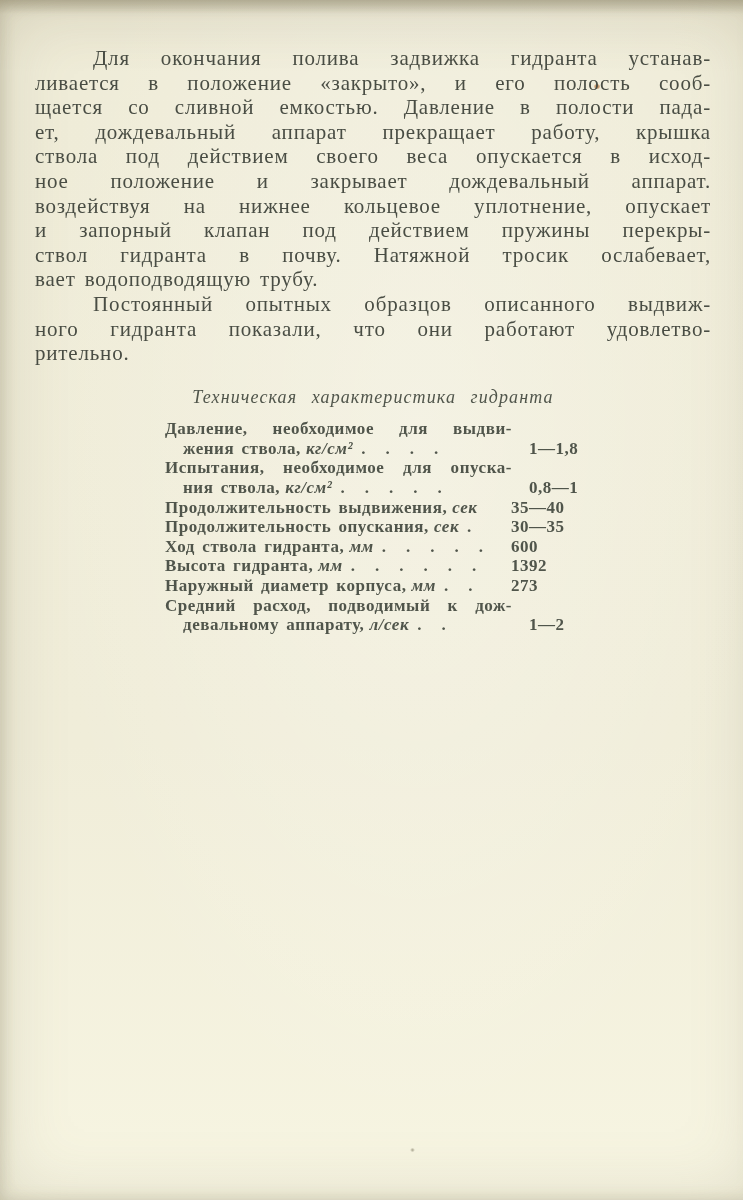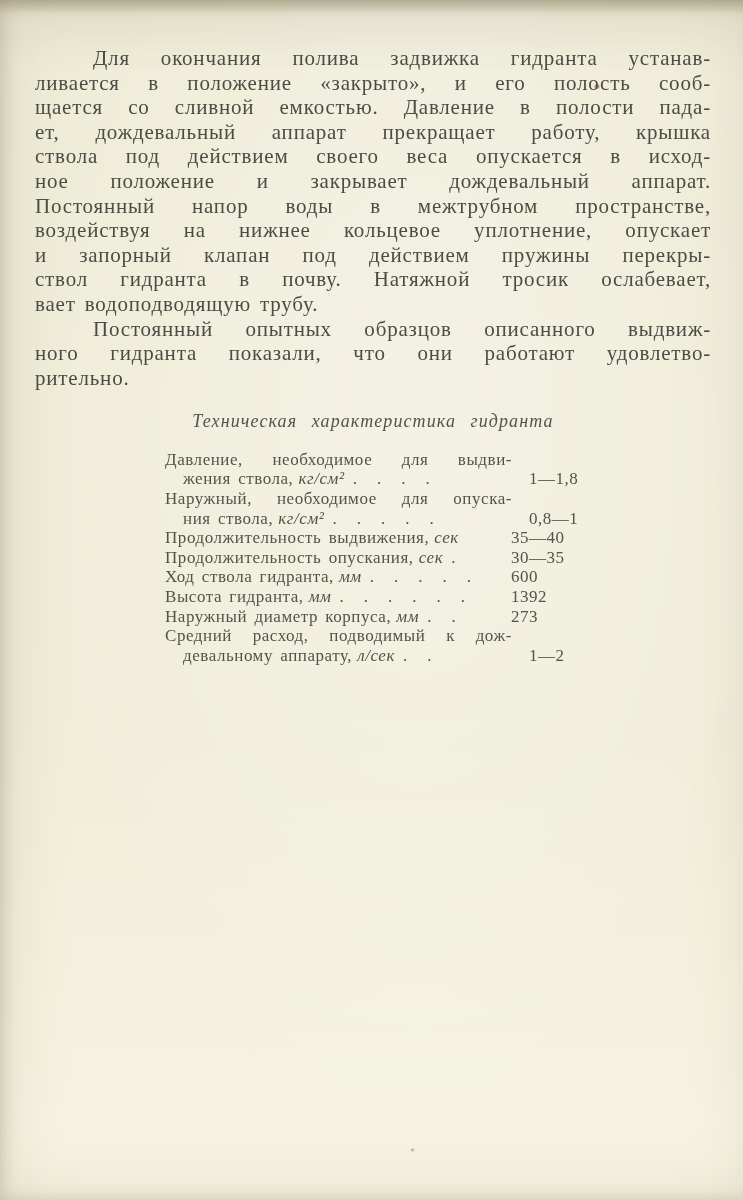--- a/index.html
+++ b/index.html
@@ -52,24 +52,25 @@
     color: #50554b;
   }
   .hline {
     font-size: 18px;
     line-height: 21.5px;
     letter-spacing: 1.1px;
     word-spacing: 9px;
   }
   
   .specs {
-    margin-top: 17px;
+    margin-top: 11px;
     margin-left: 130px;
     width: 460px;
     color: #50554b;
+    font-weight: bold;
   }
   .spec-line {
     position: relative;
     font-size: 17px;
     line-height: 19.6px;
     letter-spacing: 0.55px;
     word-spacing: 2.5px;
     white-space: nowrap;
   }
   .spec-line.wrap1 {
@@ -111,21 +112,20 @@
 
   <div class="textblock">
 
     <div class="para">
       <div class="bline first">Для окончания полива задвижка гидранта устанав-</div>
       <div class="bline">ливается в положение «закрыто», и его полость сооб-</div>
       <div class="bline">щается со сливной емкостью. Давление в полости пада-</div>
       <div class="bline">ет, дождевальный аппарат прекращает работу, крышка</div>
       <div class="bline">ствола под действием своего веса опускается в исход-</div>
       <div class="bline">ное положение и закрывает дождевальный аппарат.</div>
-      <div class="bline">Постоянный напор воды в межтрубном пространстве,</div>
       <div class="bline">воздействуя на нижнее кольцевое уплотнение, опускает</div>
       <div class="bline">и запорный клапан под действием пружины перекры-</div>
       <div class="bline">ствол гидранта в почву. Натяжной тросик ослабевает,</div>
       <div class="bline plast">вает водоподводящую трубу.</div>
     </div>
 
     <div class="para">
       <div class="bline first">Постоянный опытных образцов описанного выдвиж-</div>
       <div class="bline">ного гидранта показали, что они работают удовлетво-</div>
       <div class="bline plast">рительно.</div>
@@ -139,21 +139,21 @@
 
       <div class="spec-item">
         <div class="spec-line wrap1">Давление, необходимое для выдви-</div>
         <div class="spec-line cont">
           <span class="lbl">жения ствола,</span><span class="unit">кг/см²</span><span class="dots">....</span>
           <span class="spec-value">1—1,8</span>
         </div>
       </div>
 
       <div class="spec-item">
-        <div class="spec-line wrap1">Наружный, необходимое для опуска-</div>
+        <div class="spec-line wrap1">Испытания, необходимое для опуска-</div>
         <div class="spec-line cont">
           <span class="lbl">ния ствола,</span><span class="unit">кг/см²</span><span class="dots">.....</span>
           <span class="spec-value">0,8—1</span>
         </div>
       </div>
 
       <div class="spec-item">
         <div class="spec-line">
           <span class="lbl">Продолжительность выдвижения,</span><span class="unit">сек</span><span class="dots"></span>
           <span class="spec-value">35—40</span>

